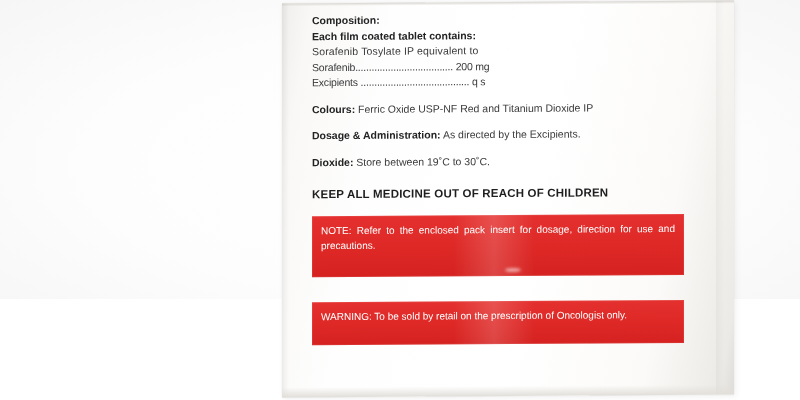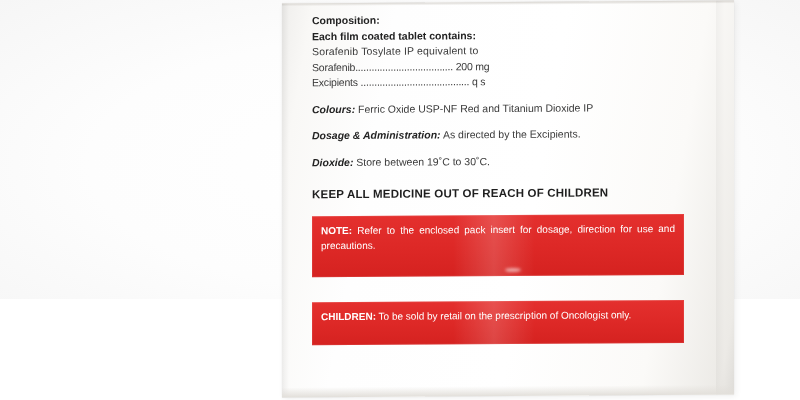--- a/index.html
+++ b/index.html
@@ -95,21 +95,20 @@
     color: #232323;
   }
   .kv {
     font-size: 10.5px;
     line-height: 15.5px;
     color: #3a3a3a;
   }
   .kv .k {
     font-weight: bold;
     color: #232323;
-    font-style: italic;
   }
   .dots {
     letter-spacing: -0.2px;
   }
 
   .caps {
     font-size: 11.5px;
     line-height: 16px;
     font-weight: bold;
     color: #1e1e1e;
@@ -122,21 +121,21 @@
   .banner {
     position: relative;
     background: #e12b2b;
     background: linear-gradient(180deg, #e4302e 0%, #dd2826 55%, #d52220 100%);
     color: #ffffff;
     padding: 7px 9px 8px 9px;
     font-size: 10px;
     line-height: 15px;
     box-shadow: inset 0 0 0 1px rgba(255,255,255,0.08);
   }
-  .banner .k { font-weight: bold; }
+  .banner .k { font-weight: normal; }
   .banner.note { margin-bottom: 25px; min-height: 46px; }
   .banner.warning { min-height: 28px; }
   .banner .glare {
     position: absolute;
     left: 38%;
     top: 0;
     width: 22%;
     height: 100%;
     background: linear-gradient(90deg, rgba(255,255,255,0.0), rgba(255,255,255,0.16), rgba(255,255,255,0.0));
     pointer-events: none;
@@ -198,20 +197,20 @@
       <div class="caps">KEEP ALL MEDICINE OUT OF REACH OF CHILDREN</div>
 
       <div class="banner note just">
         <span class="k">NOTE:</span>
         <span>Refer to the enclosed pack insert for dosage, direction for use and precautions.</span>
         <span class="glare"></span>
         <span class="spot"></span>
       </div>
 
       <div class="banner warning">
-        <span class="k">CHILDREN:</span>
+        <span class="k">WARNING:</span>
         <span>To be sold by retail on the prescription of Oncologist only.</span>
         <span class="glare"></span>
       </div>
 
     </div>
   </div>
 </div>
 
 </body></html>

